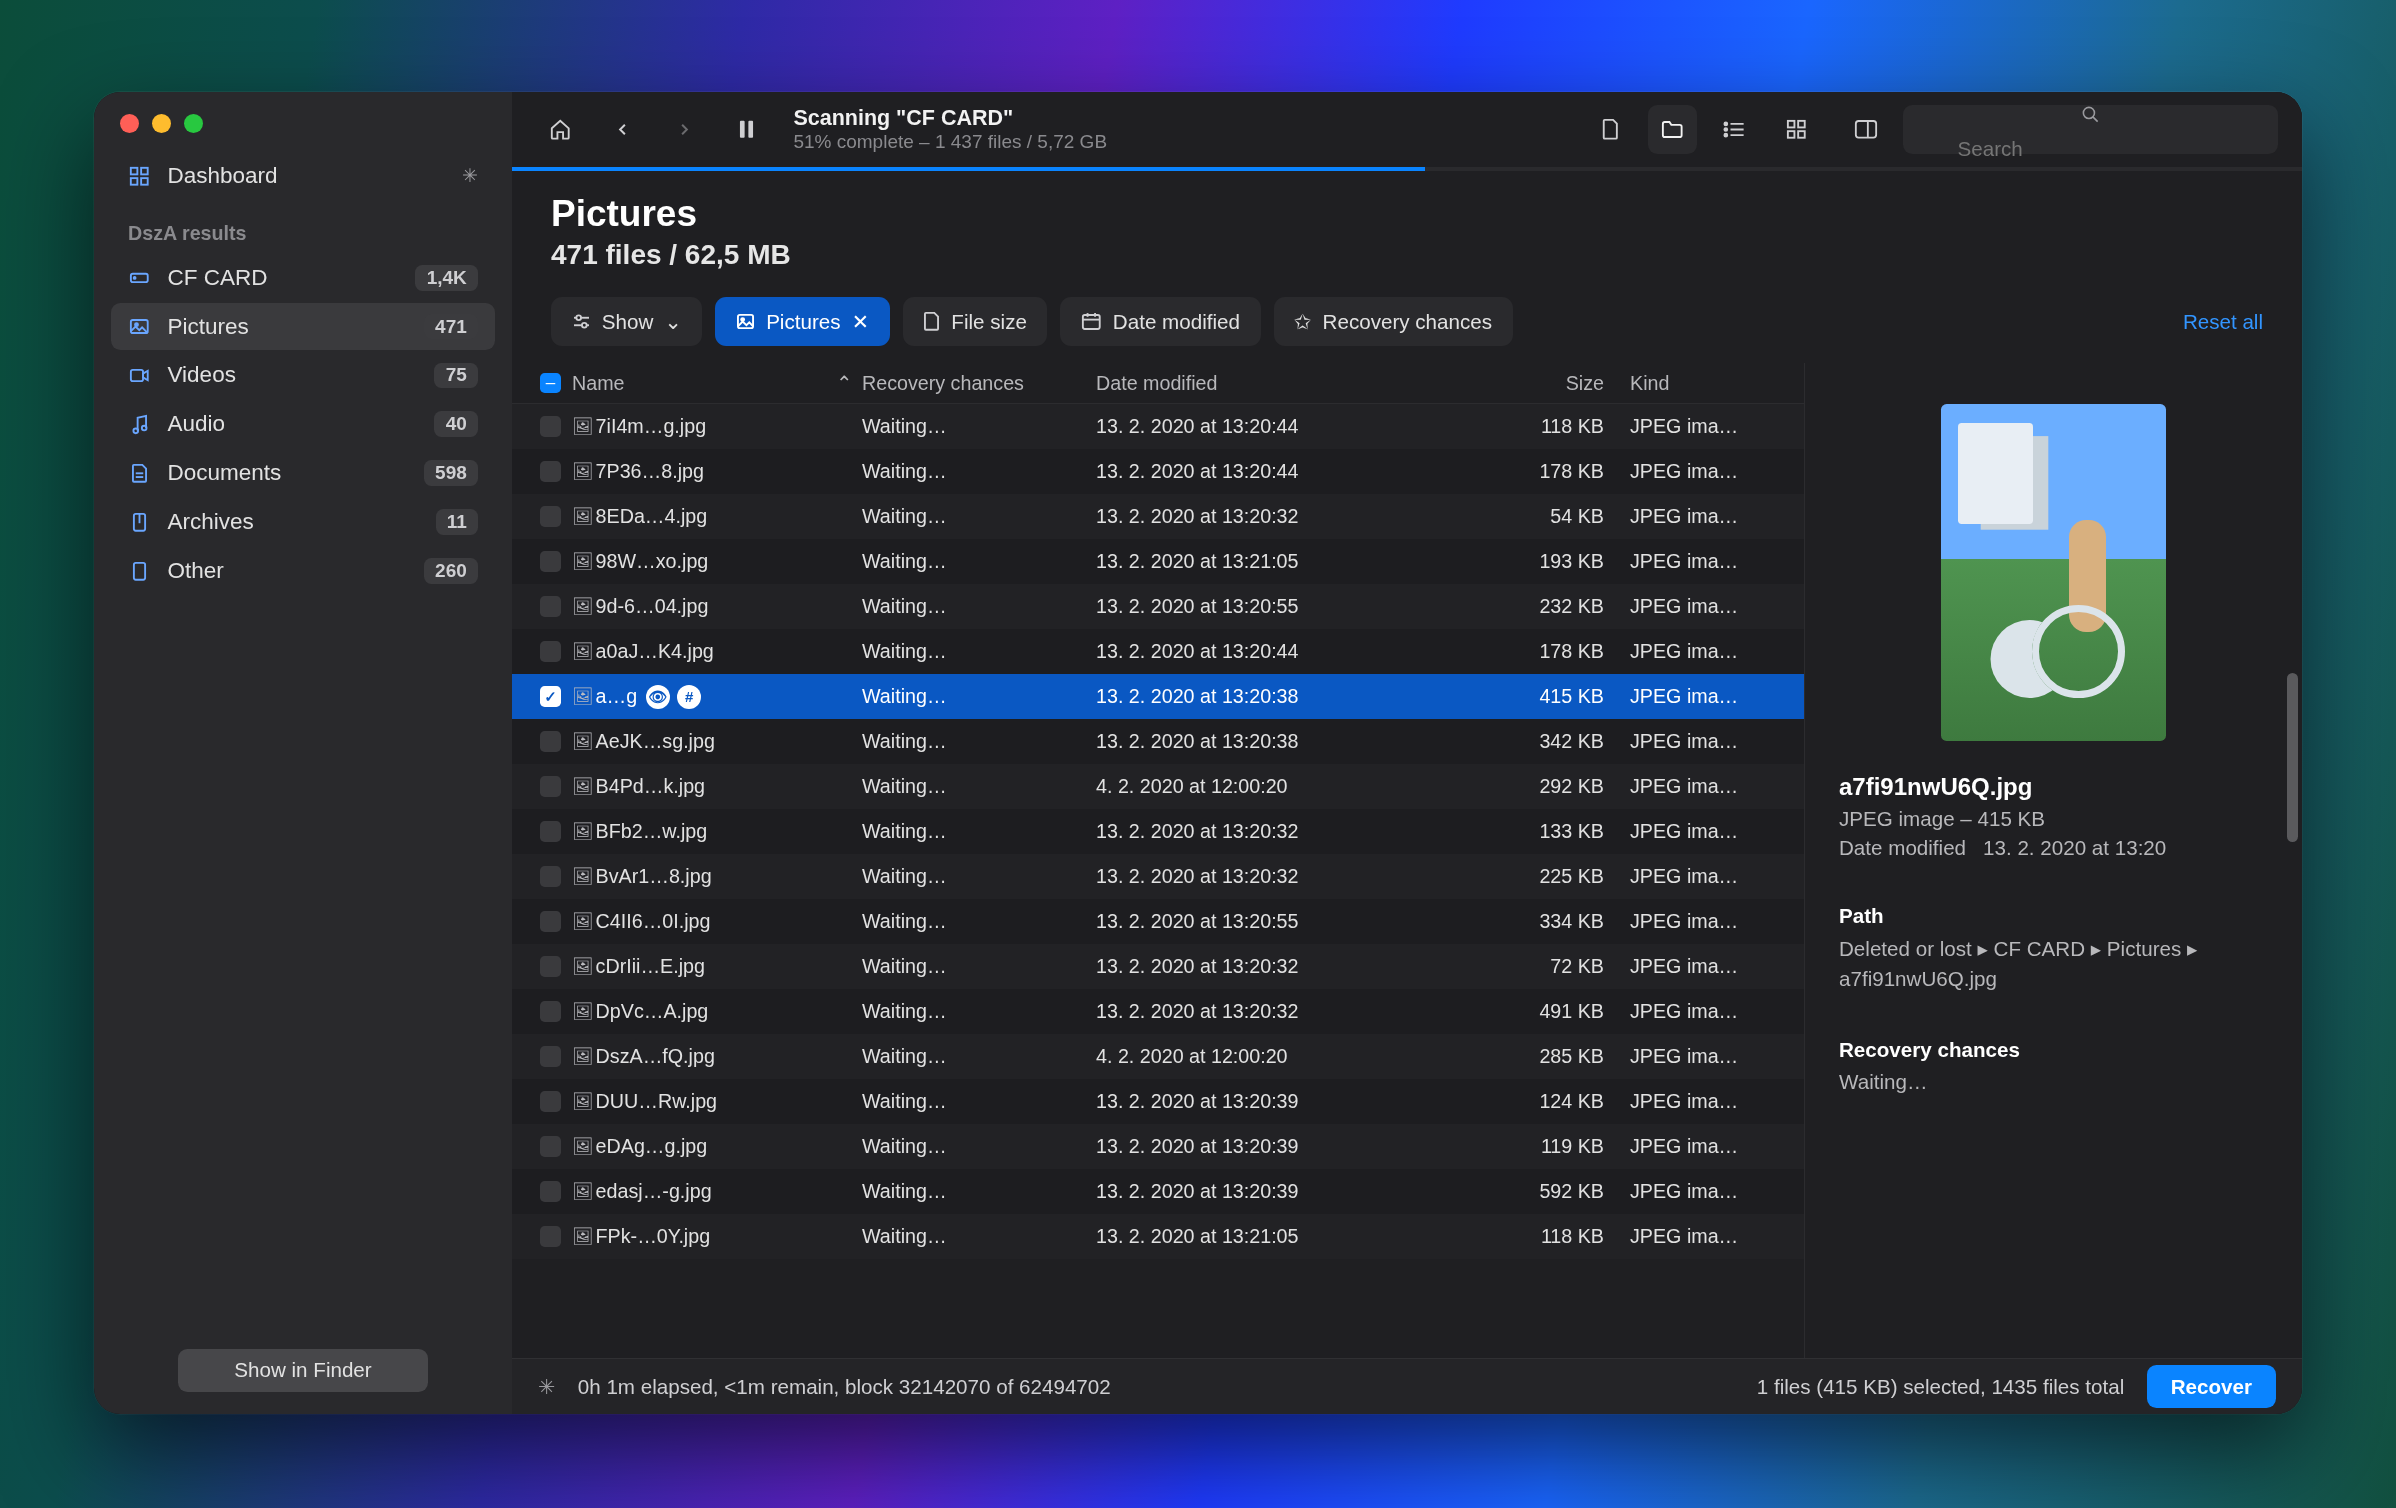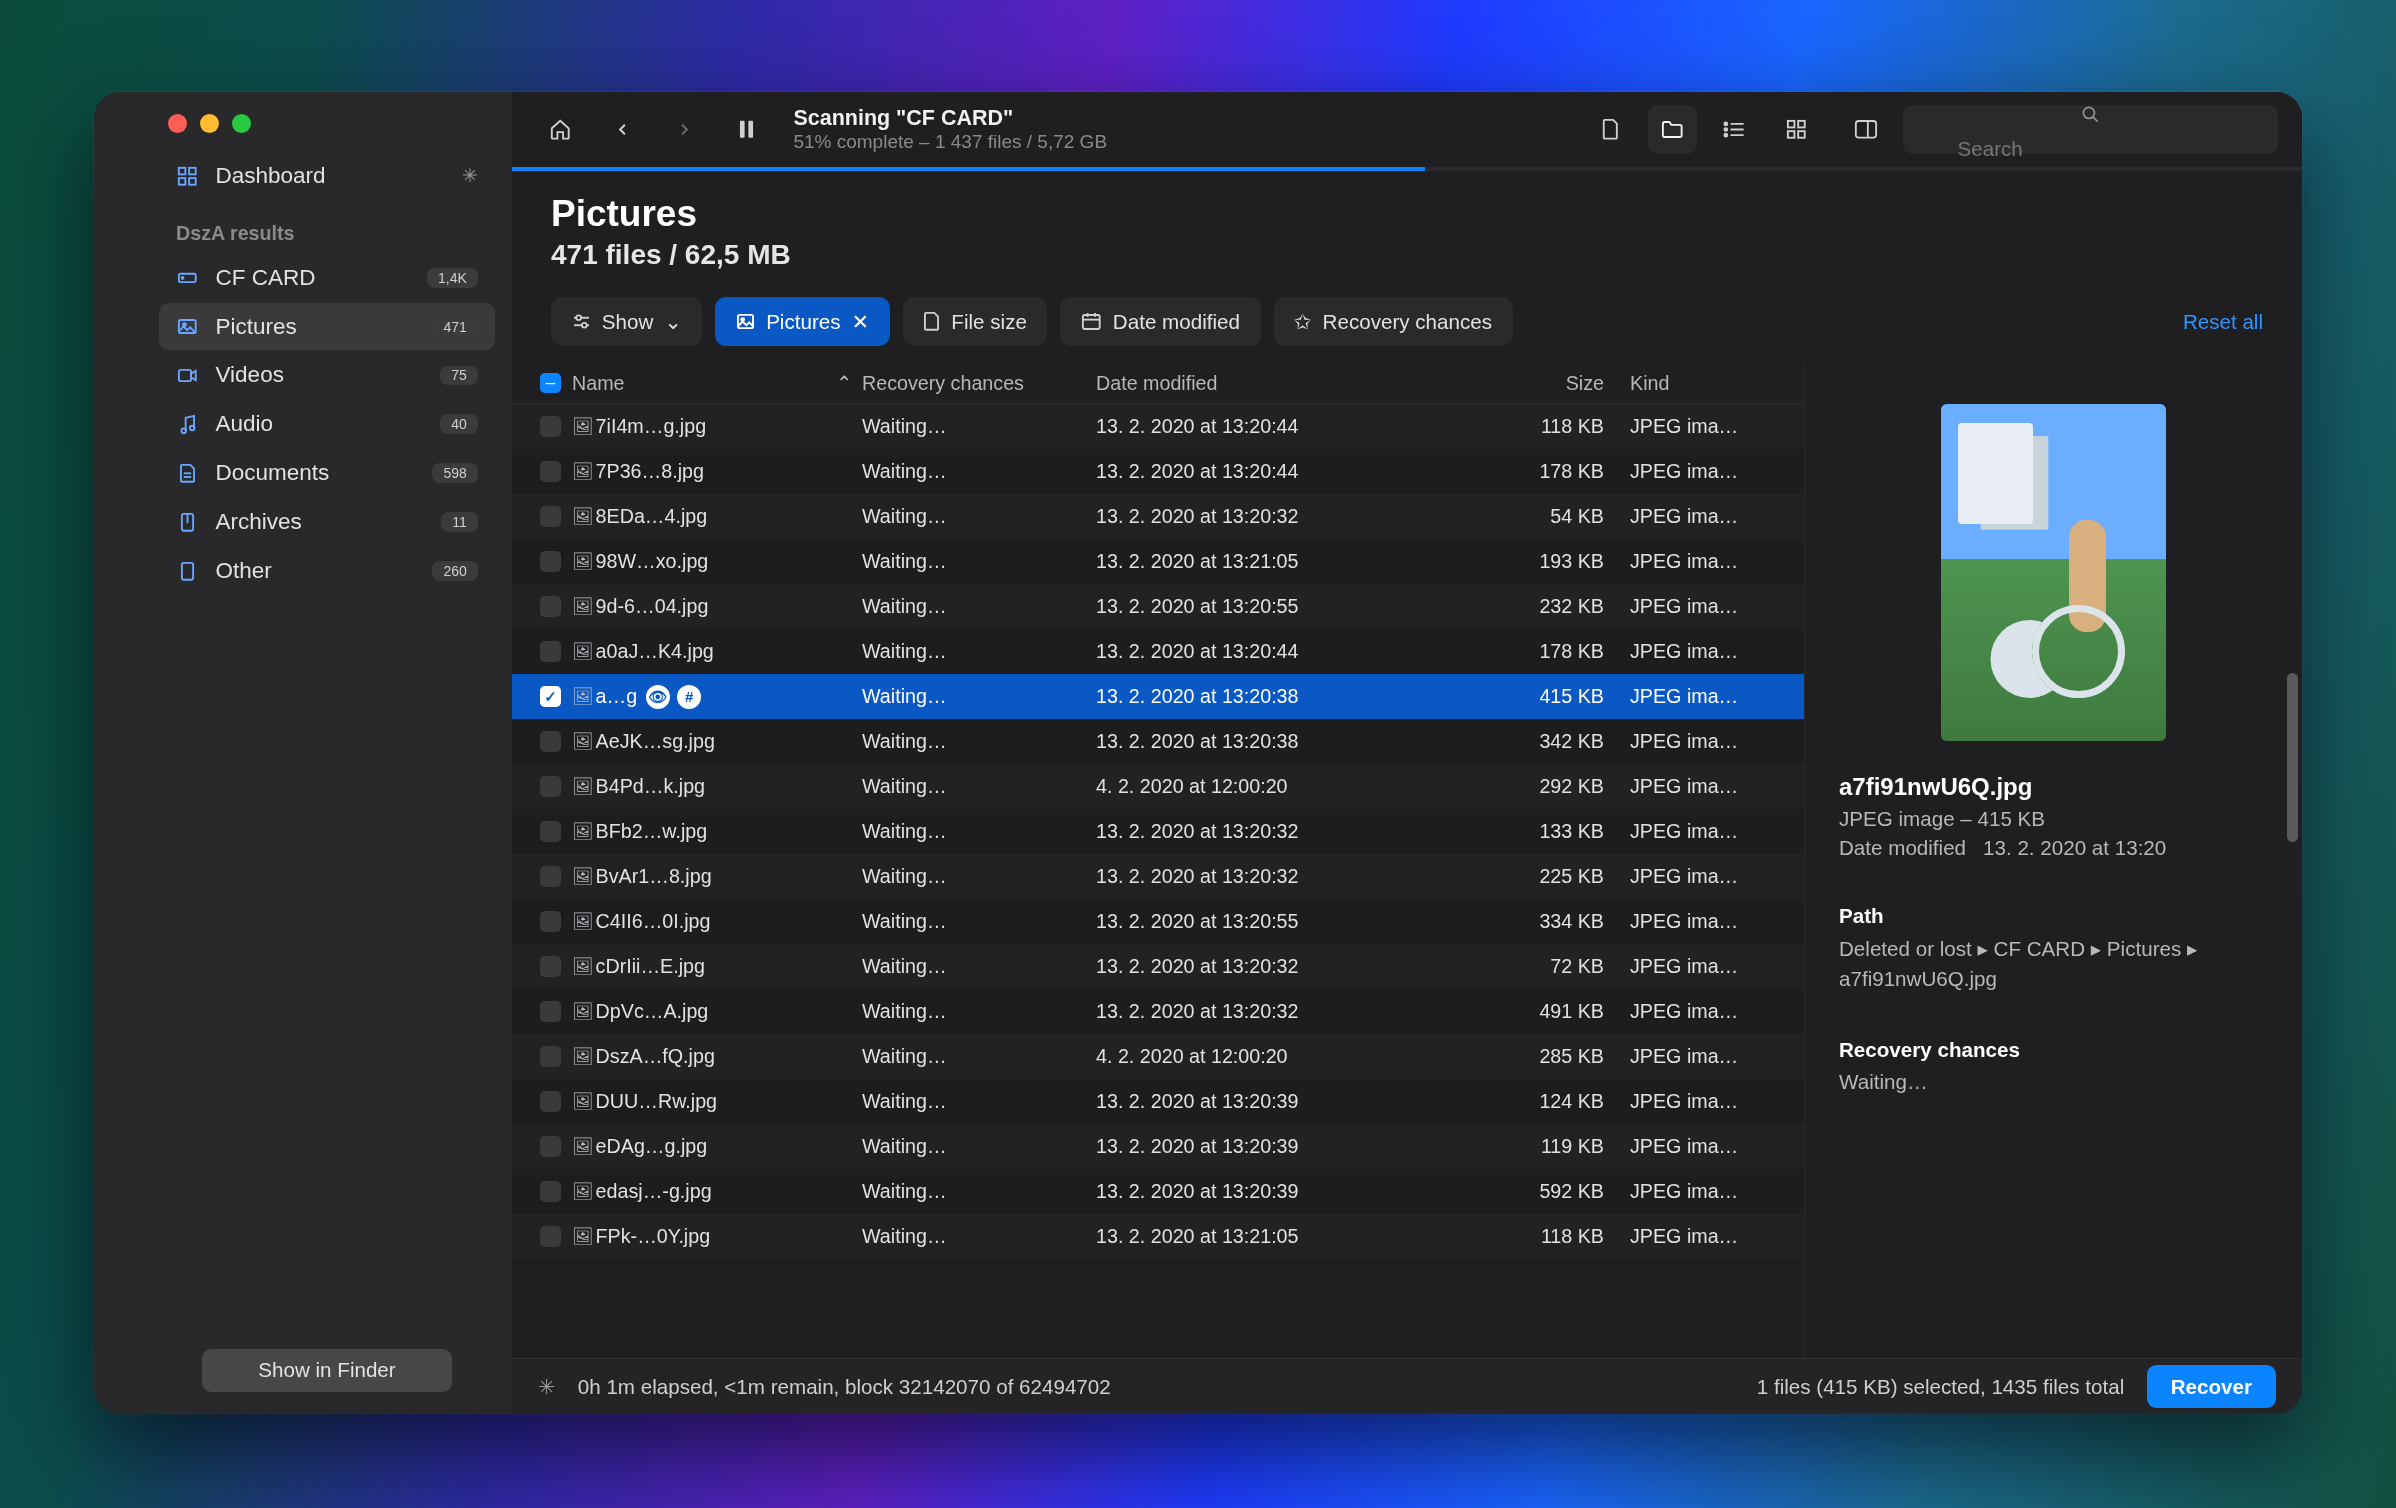--- a/index.html
+++ b/index.html
@@ -23,40 +23,39 @@
   display: flex;
 }
 .sidebar {
   width: 418px;
   background: #29292c;
   display: flex;
   flex-direction: column;
   padding-top: 11.2px;
   border-top-left-radius: 26px;
   border-bottom-left-radius: 26px;
-  padding-left: 48px;
 }
 .traffic {
   display: flex; gap: 13px; padding: 11.2px 0 17px 26px;
 }
 .traffic span {
   width: 19px; height: 19px; border-radius: 50%; display: inline-block;
 }
 .tl-red{background:#ff5f57}.tl-yellow{background:#febc2e}.tl-green{background:#28c840}
 .side-item {
   display:flex; align-items:center; gap:17px;
   height:47px; margin:1.9px 17px; padding:0 17px; border-radius:9.4px;
   color:#e2e2e2;
 }
 .side-item.sel{background:#3a3a3d}
 .side-head{ padding:20.6px 34px 7.5px; color:#8a8a8e; font-size:19.7px; font-weight:600;}
 .side-ico{width:22.5px;height:22.5px;display:inline-flex;align-items:center;justify-content:center;color:#6aa6ff;font-size:19px}
 .side-ico.grid{letter-spacing:-1.9px}
 .side-label{flex:1;font-size:22.5px}
-.side-badge{background:#3b3b3e;border-radius:7.5px;padding:1.9px 11.2px;font-size:14px;color:#cfcfd2;font-weight:400}
+.side-badge{background:#3b3b3e;border-radius:7.5px;padding:1.9px 11.2px;font-size:19px;color:#cfcfd2;font-weight:700}
 .side-spin{font-size:19px;color:#9a9a9e}
 .side-foot{
   margin-top:auto; display:flex; justify-content:center; padding:22.5px;align-items:flex-end;
 }
 .show-finder{
   background:#47474a;color:#e2e2e2;border:none;border-radius:9.4px;
   padding:9.4px 56px;font-size:20.6px;font-weight:500;cursor:pointer;
 }
 .main{flex:1;display:flex;flex-direction:column;position:relative;background:#1f1f22}
 .toolbar{

